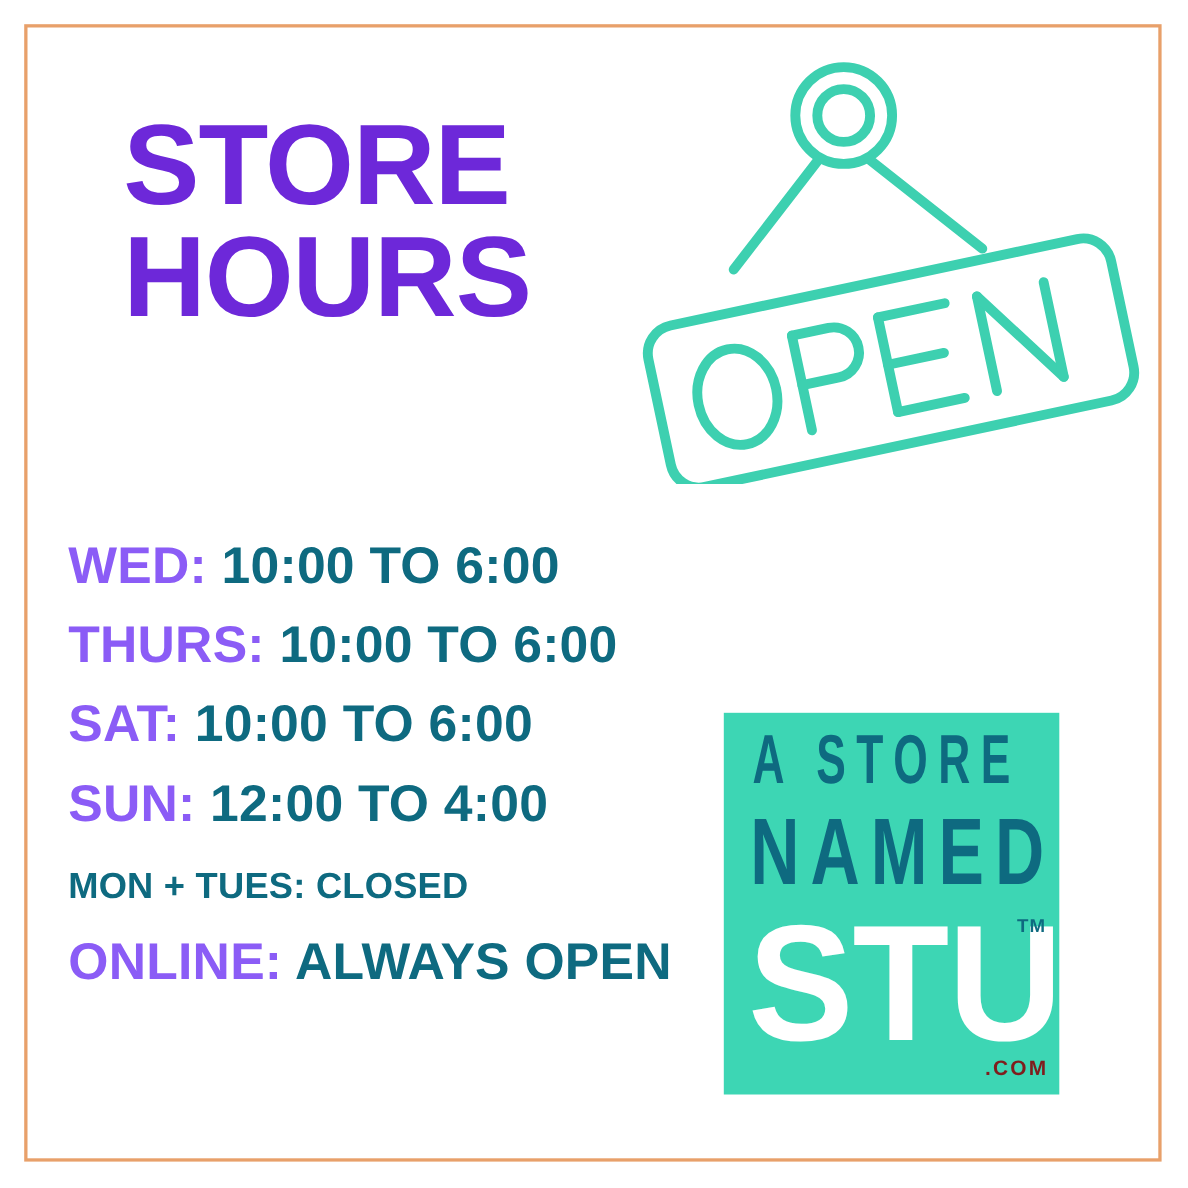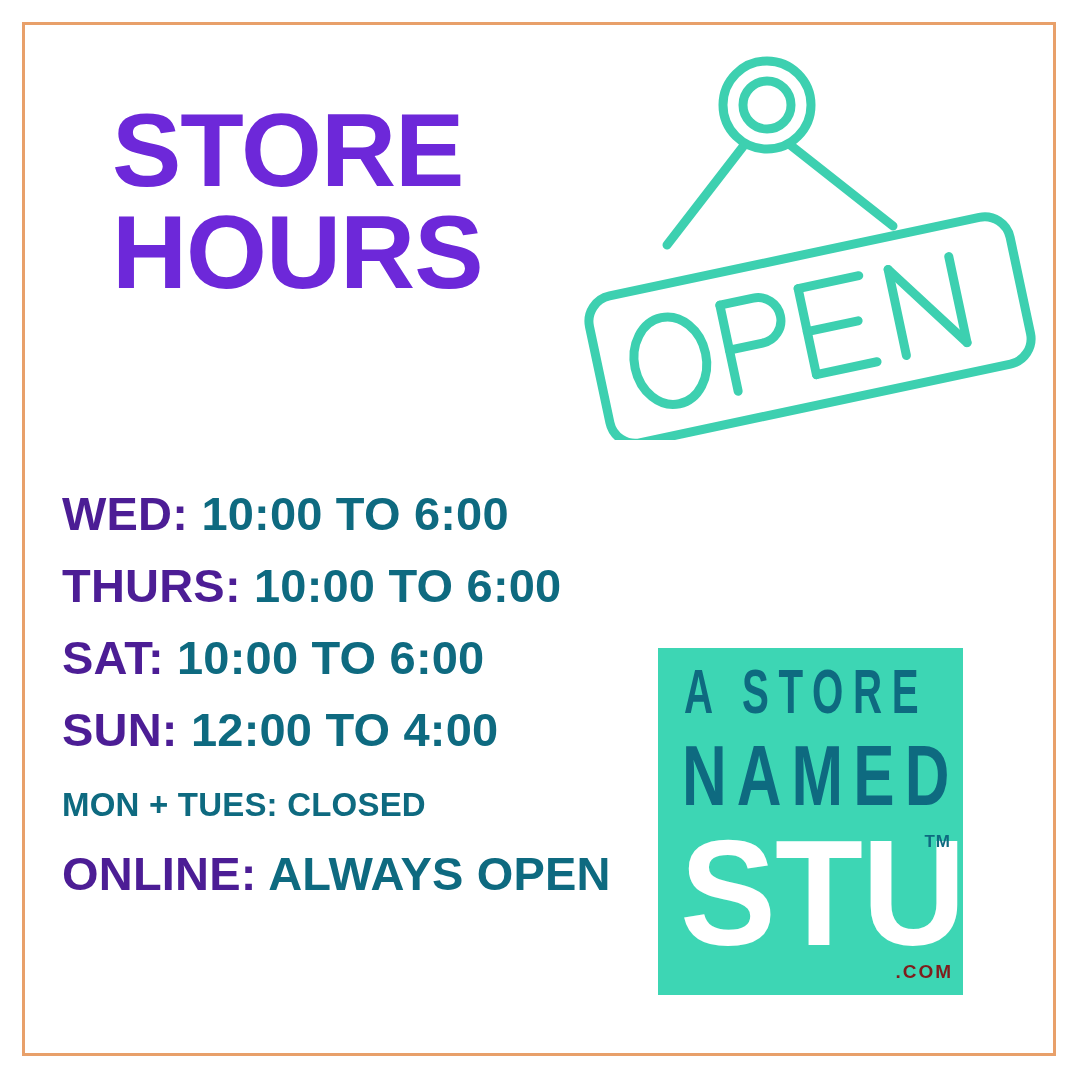--- a/index.html
+++ b/index.html
@@ -65,21 +65,21 @@
     width: 640px;
   }
   .hours-row {
     height: 72px;
     line-height: 60px;
     white-space: nowrap;
     font-weight: bold;
     letter-spacing: 0.2px;
   }
   .hours-row .day {
-    color: #4c1d95;
+    color: #8b5cf6;
   }
   .hours-row .time {
     color: #0E6A80;
   }
   .hours-row.size-lg { font-size: 47px; }
   .hours-row.size-sm { font-size: 33px; line-height: 66px; }
   .hours-row.size-sm .day,
   .hours-row.size-sm .time { color: #0E6A80; }
 
   

